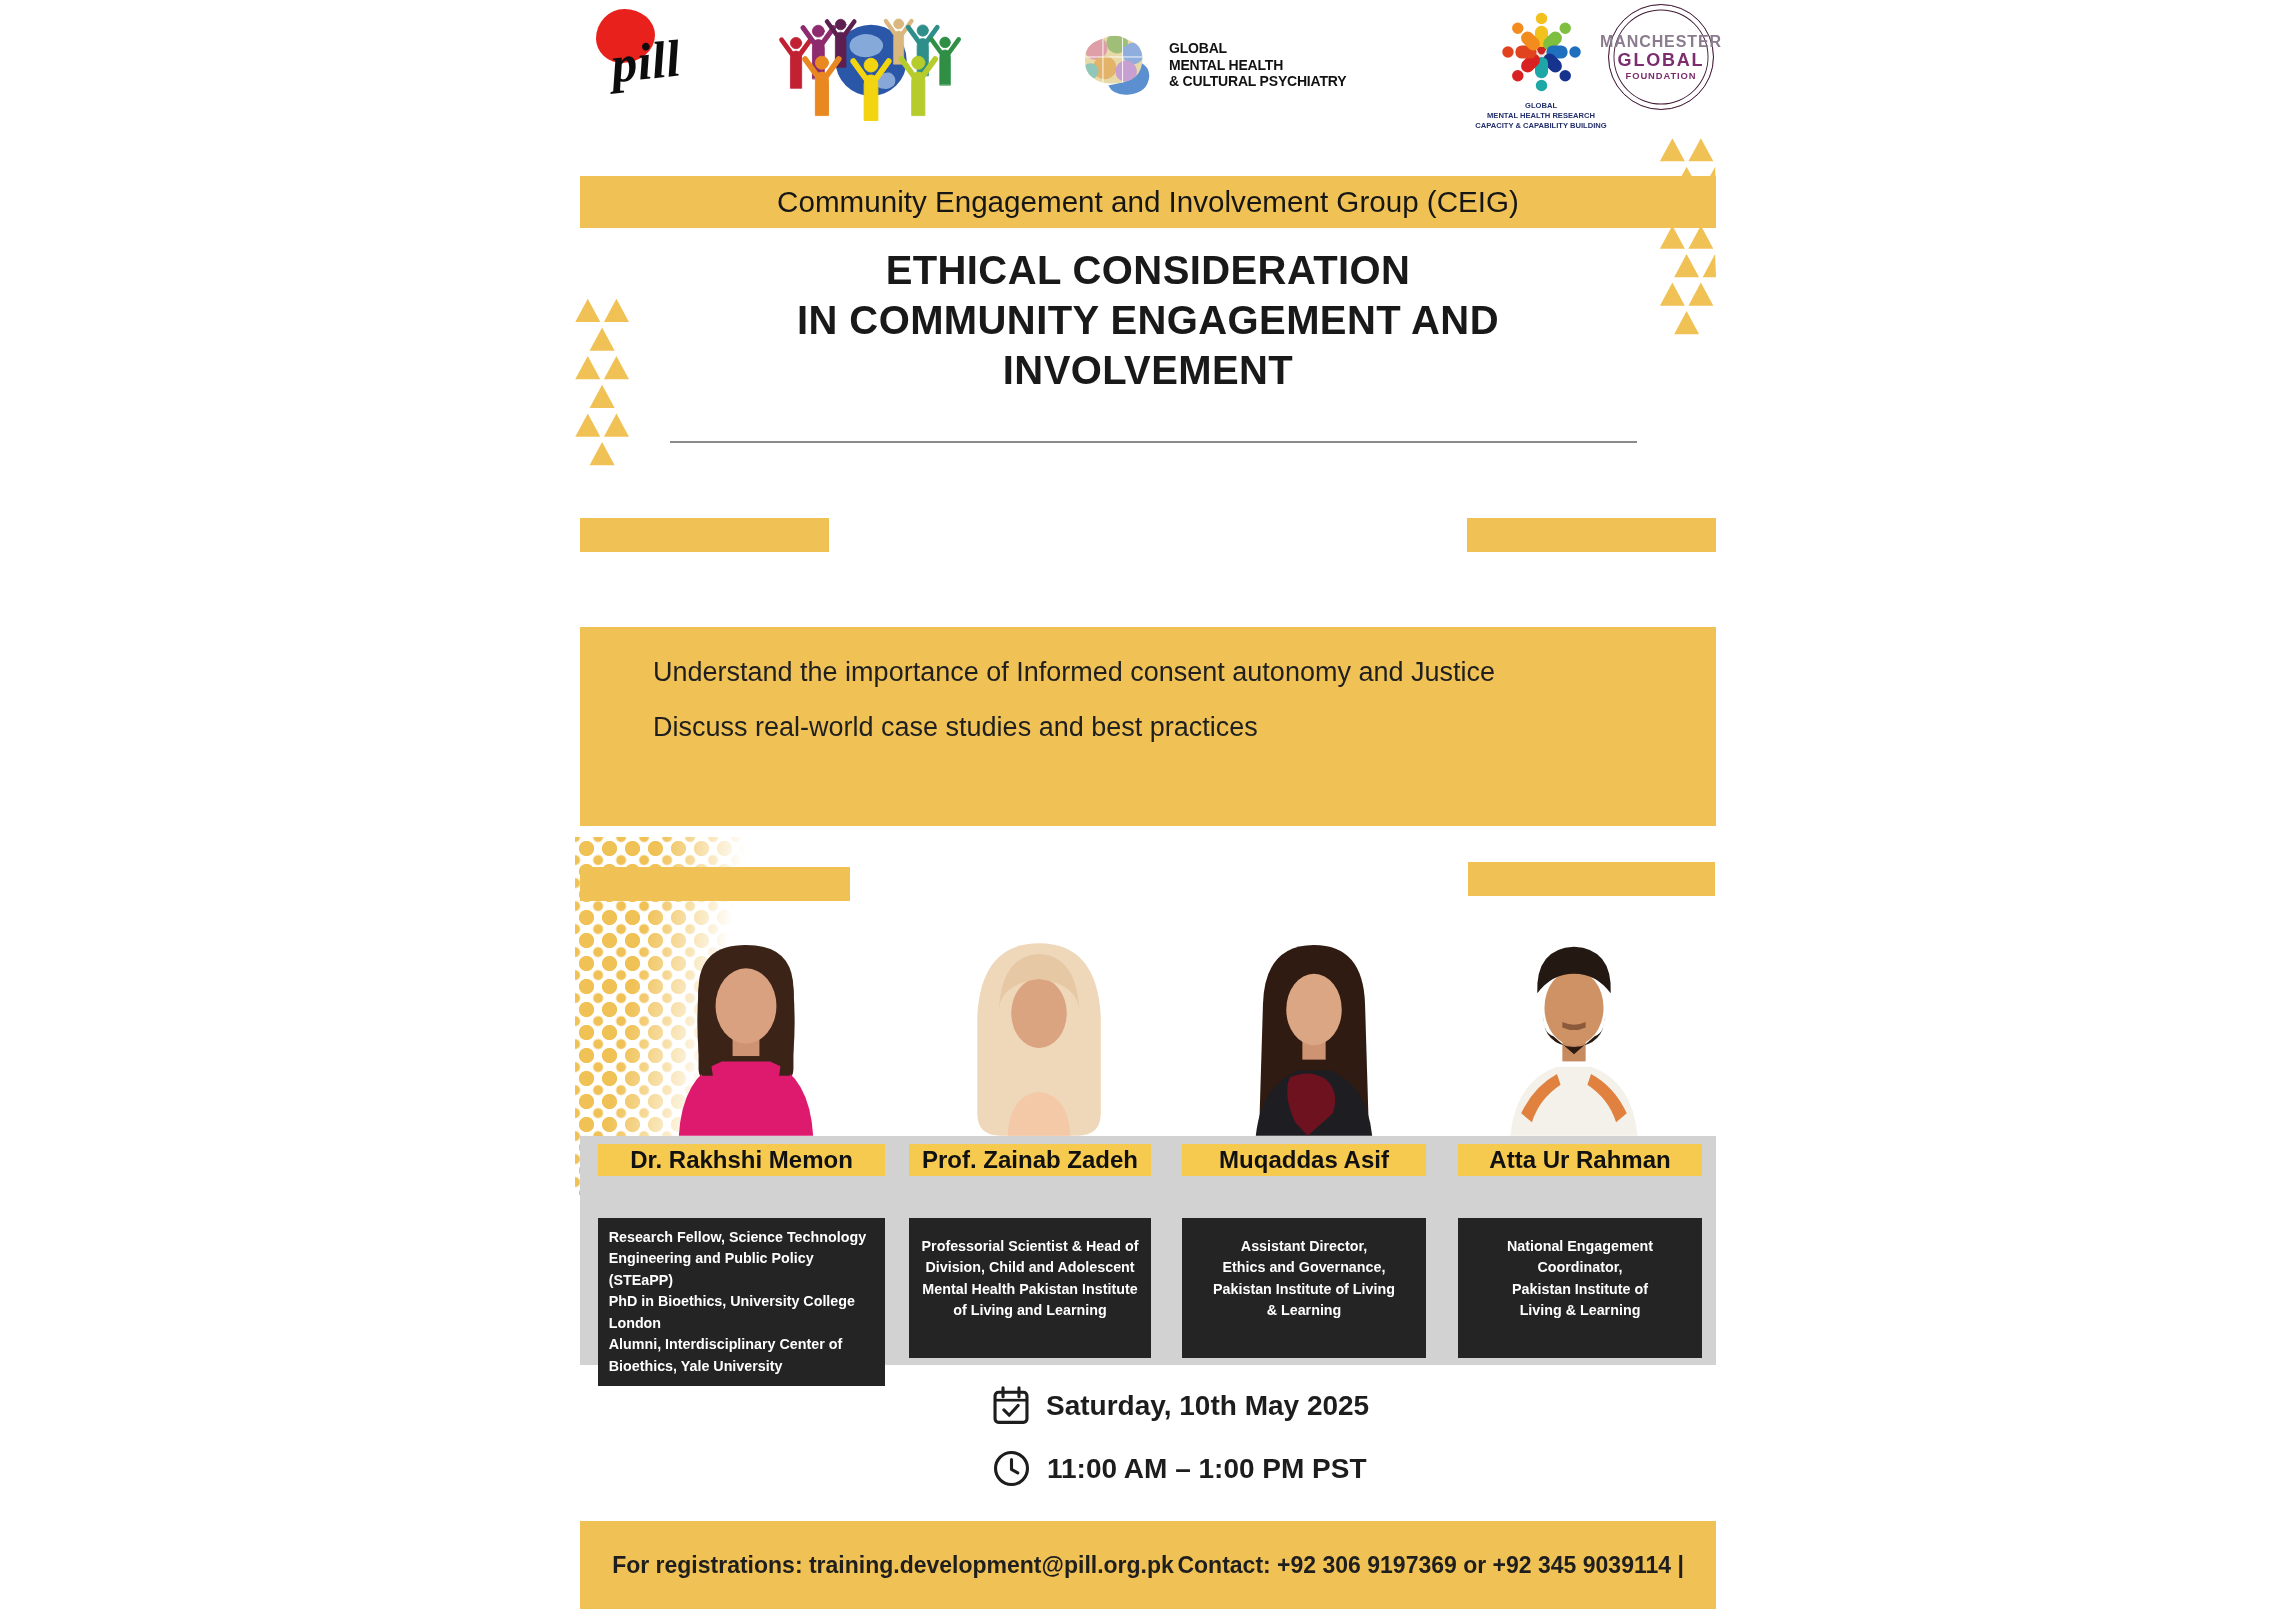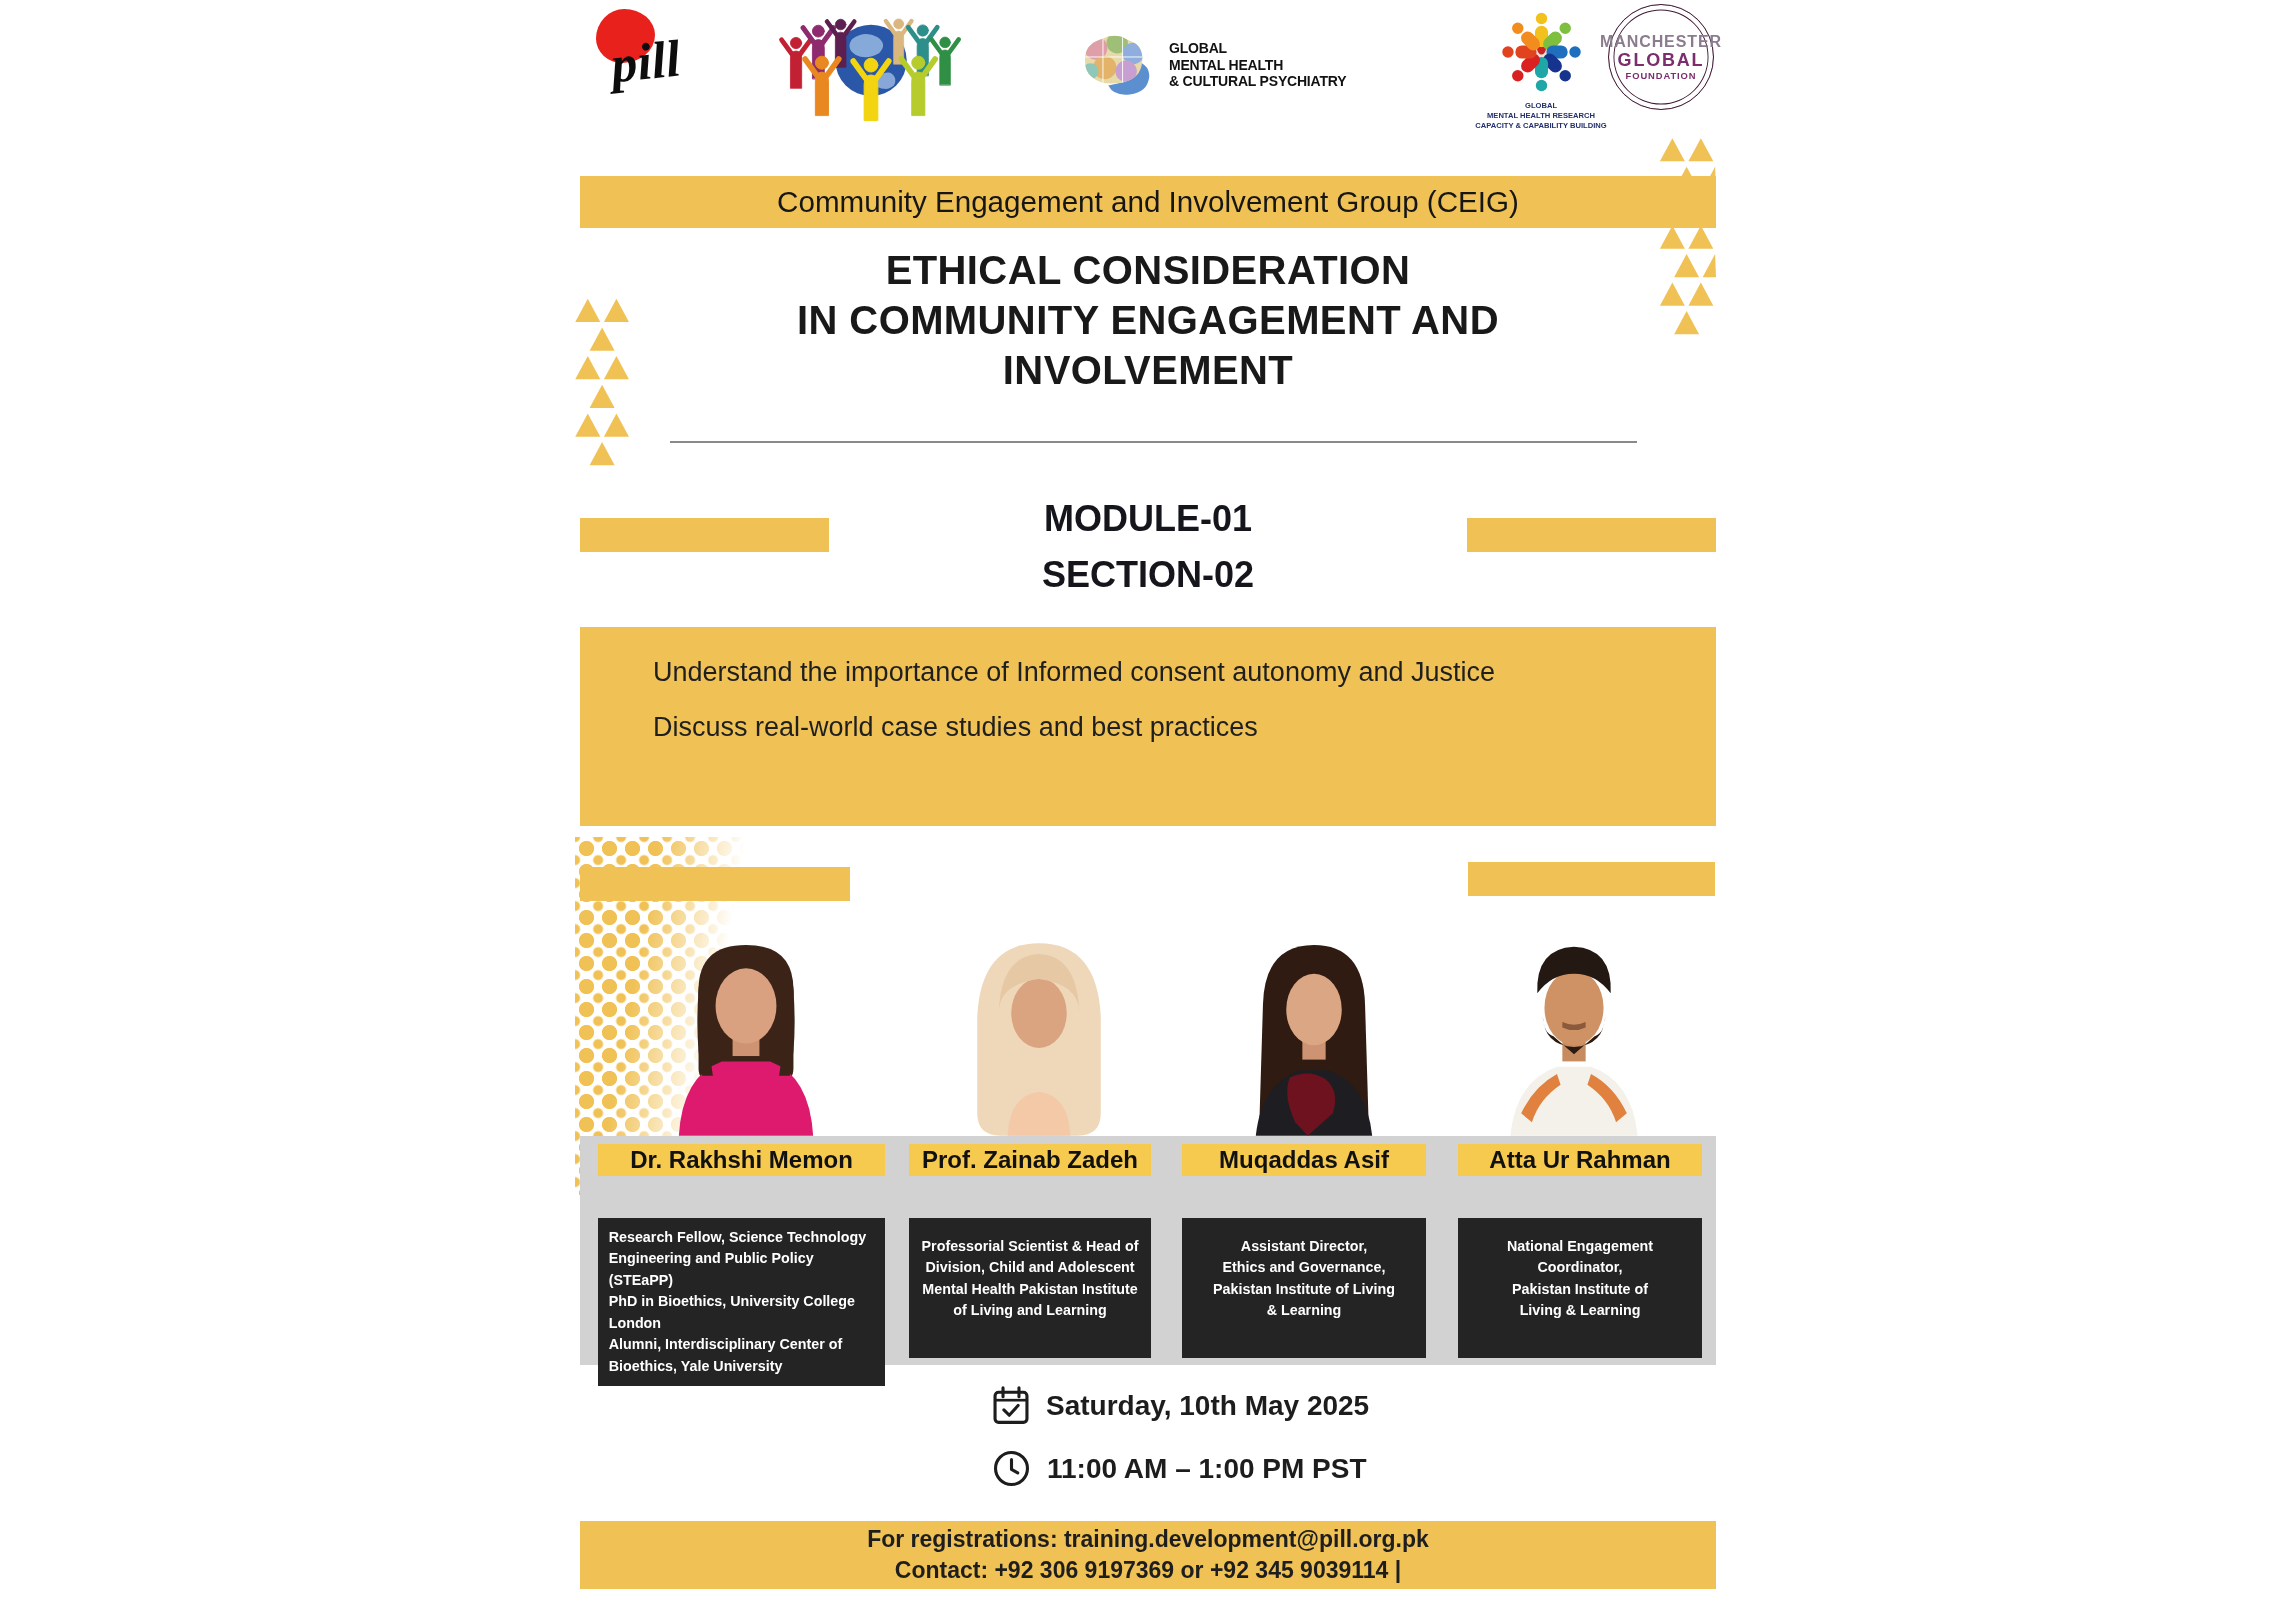--- a/index.html
+++ b/index.html
@@ -71,22 +71,22 @@
   .bio-left{text-align:left;}
   .bio-center{text-align:center;padding-top:18px;}
 
   
   .sched-row{left:412px;display:flex;align-items:center;gap:16px;z-index:1;}
   .sched-text{font-weight:bold;font-size:28px;color:#1d1d1d;}
   .date-row{top:1386px;}
   .time-row{top:1449px;}
 
   
-  .footer{left:0;top:1521px;width:1136px;height:68px;background:var(--yellow,#F0C155);
-          display:flex;flex-direction:column;align-items:center;justify-content:center;gap:3.6px;}
+  .footer{left:0;top:1521px;width:1136px;height:88px;background:var(--yellow,#F0C155);
+          display:flex;flex-direction:row;align-items:center;justify-content:center;gap:3.6px;}
   .footer div{font-weight:bold;font-size:23px;color:#1e1e1e;}
 </style>
 </head>
 <body>
 
 <div id="poster">
 <div id="content">
 
   <div class="logo-box pill-logo">
     <div class="pill-blob"></div>
@@ -272,24 +272,20 @@
 
   <div class="abs main-title">
     <div>ETHICAL CONSIDERATION</div>
     <div>IN COMMUNITY ENGAGEMENT AND</div>
     <div>INVOLVEMENT</div>
   </div>
   <div class="abs title-rule"></div>
 
   <div class="abs side-bar module-bar-left"></div>
   <div class="abs side-bar module-bar-right"></div>
-  <div class="abs module-block">
-    <div>MODULE-01</div>
-    <div>SECTION-02</div>
-  </div>
 
   <div class="abs objectives">
     <div>Understand the importance of Informed consent autonomy and Justice</div>
     <div>Discuss real-world case studies and best practices</div>
   </div>
 
   <div class="abs dots"></div>
   <div class="abs side-bar speaker-bar-left"></div>
   <div class="abs side-bar speaker-bar-right"></div>
 

